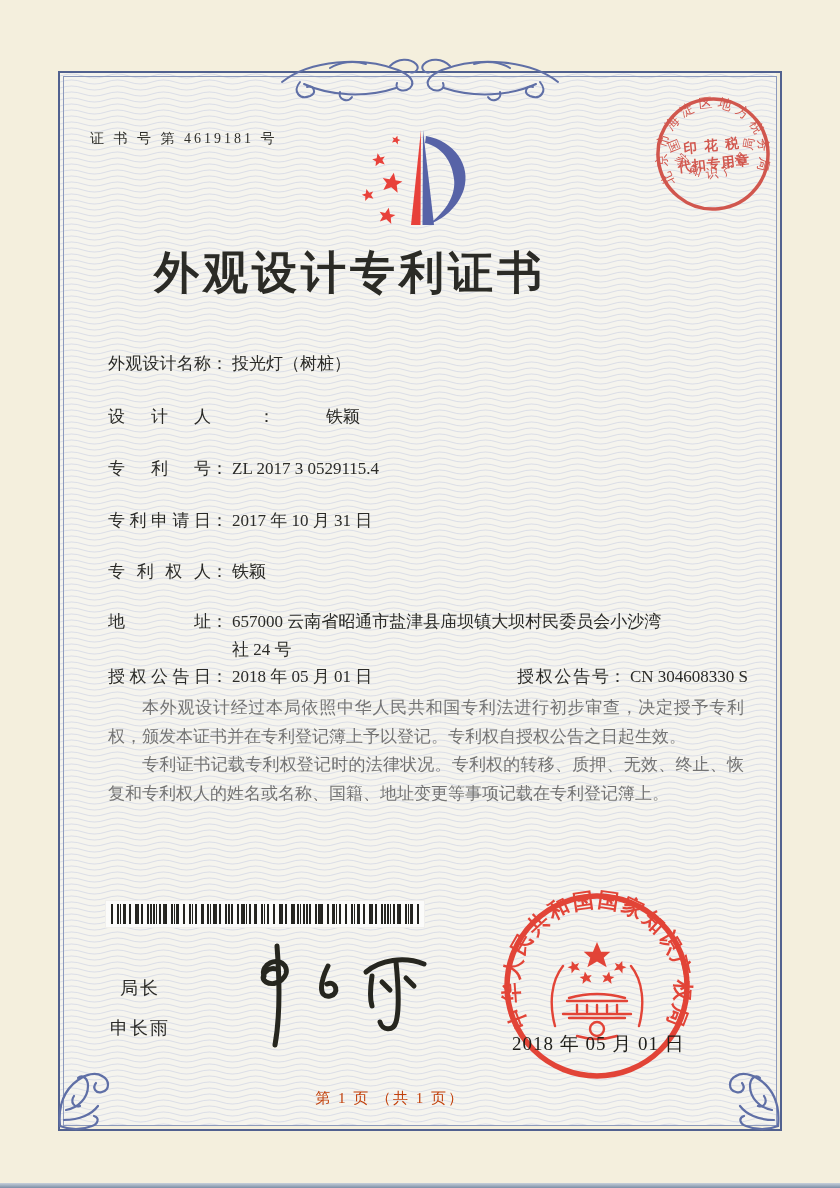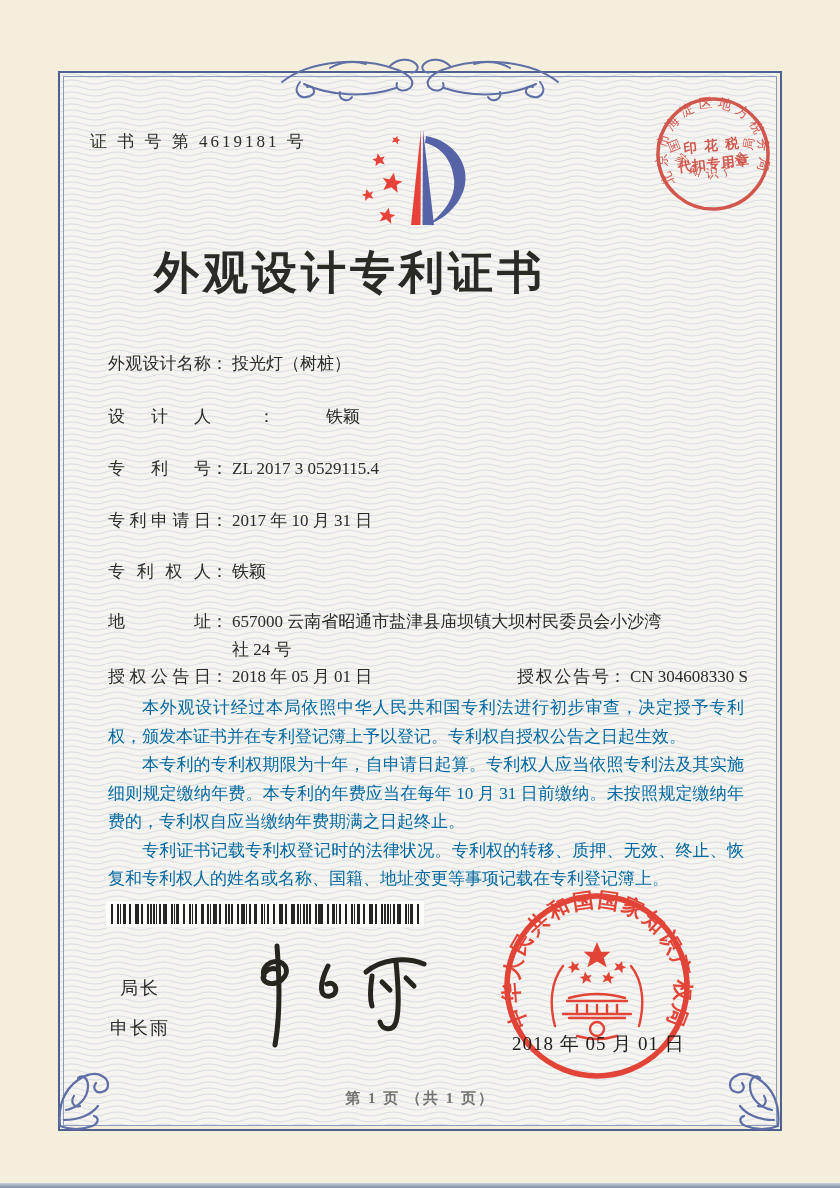--- a/index.html
+++ b/index.html
@@ -18,38 +18,38 @@
   svg{display:block}
   .abs{position:absolute}
 
   
   .frame-outer{position:absolute;left:58px;top:71px;width:720px;height:1056px;
     border:2.5px solid #51618f;}
   .frame-inner{position:absolute;left:3px;top:3px;right:3px;bottom:3px;
     border:1px solid #8d9abc;}
 
   
-  .cert-no{position:absolute;left:90px;top:130px;font-size:17px;letter-spacing:3px;color:#2f2f2a;}
+  .cert-no{position:absolute;left:90px;top:130px;font-size:14px;letter-spacing:3px;color:#2f2f2a;}
   .doc-title{position:absolute;left:0;top:243px;width:700px;text-align:center;
     font-size:45px;font-weight:bold;letter-spacing:4px;color:#2b2b26;}
 
   
   .content{position:absolute;left:108px;top:352px;width:640px;color:#2b2b28;font-size:17px;}
   .frow{display:flex;align-items:flex-start;line-height:24px;}
   .flabel{display:inline-block;width:103px;text-align:justify;text-align-last:justify;flex:0 0 103px;}
   .fcolon{flex:0 0 auto;}
   .fvalue{margin-left:4px;}
   .addr-value{width:440px;}
   .grant-row{display:flex;justify-content:space-between;}
   .grant-right{display:flex;align-items:flex-start;}
   .grant-right .flabel{width:92px;flex:0 0 92px;}
 
   
   .paras{position:absolute;left:108px;top:694px;width:636px;font-size:17px;
-    line-height:28.5px;color:#0369a1;text-align:justify;}
+    line-height:28.5px;color:#737373;text-align:justify;}
   .paras p{margin:0;text-indent:2em;}
 
   
   .barcode{position:absolute;left:106px;top:901px;width:318px;height:26px;background:#fbfbfa;
     box-shadow:0 0 0 1px #f0efec;}
   .barcode .bars{position:absolute;left:5px;top:3px;right:5px;bottom:3px;
     background-image:
       repeating-linear-gradient(90deg,#23231f 0 2px,rgba(0,0,0,0) 2px 6px),
       repeating-linear-gradient(90deg,#23231f 0 1px,rgba(0,0,0,0) 1px 9px),
       repeating-linear-gradient(90deg,#2a2a26 0 2px,rgba(0,0,0,0) 2px 13px);}
@@ -58,22 +58,22 @@
   .sig-block{position:absolute;left:110px;top:968px;font-size:18px;color:#2b2b28;letter-spacing:2px;}
   .sig-block .line{line-height:40px;text-align:center;}
   .sig-svg{position:absolute;left:228px;top:942px;}
 
   
   .office-seal{position:absolute;left:497px;top:886px;opacity:.95;}
   .seal-date{position:absolute;left:512px;top:1031px;font-size:19px;letter-spacing:1px;color:#1e1e1a;z-index:5;}
   .tax-stamp{position:absolute;left:643px;top:84px;transform:rotate(-6deg);opacity:.92;}
 
   
-  .footer{position:absolute;left:0;top:1089px;width:840px;text-align:center;
-    font-size:15px;letter-spacing:2px;color:#737373;font-weight:bold;}
+  .footer{position:absolute;left:0;top:1089px;width:780px;text-align:center;
+    font-size:15px;letter-spacing:2px;color:#c2410c;}
 </style>
 </head>
 <body>
 
 <div class="sheet">
 
   <svg class="abs" style="left:60px;top:73px;" width="716" height="1052">
     <defs>
       <pattern id="waves" width="46" height="6" patternUnits="userSpaceOnUse">
         <path d="M0,3 Q11.5,-1 23,3 T46,3" fill="none" stroke="#ccd3e2" stroke-width="0.9" opacity="0.75"></path>
@@ -189,21 +189,20 @@
       <span class="grant-right">
         <span class="flabel">授权公告号</span>
           <span class="fcolon">：</span>
         <span class="fvalue">CN 304608330 S</span>
       </span>
     </div>
   </div>
 
   <div class="paras">
     <p>本外观设计经过本局依照中华人民共和国专利法进行初步审查，决定授予专利权，颁发本证书并在专利登记簿上予以登记。专利权自授权公告之日起生效。</p>
-    <p>本专利的专利权期限为十年，自申请日起算。专利权人应当依照专利法及其实施细则规定缴纳年费。本专利的年费应当在每年 10 月 31 日前缴纳。未按照规定缴纳年费的，专利权自应当缴纳年费期满之日起终止。</p>
     <p>专利证书记载专利权登记时的法律状况。专利权的转移、质押、无效、终止、恢复和专利权人的姓名或名称、国籍、地址变更等事项记载在专利登记簿上。</p>
   </div>
 
   <div class="barcode">
     <div class="bars"></div>
   </div>
 
   <div class="sig-block">
     <div class="line">局长</div>
     <div class="line">申长雨</div>

